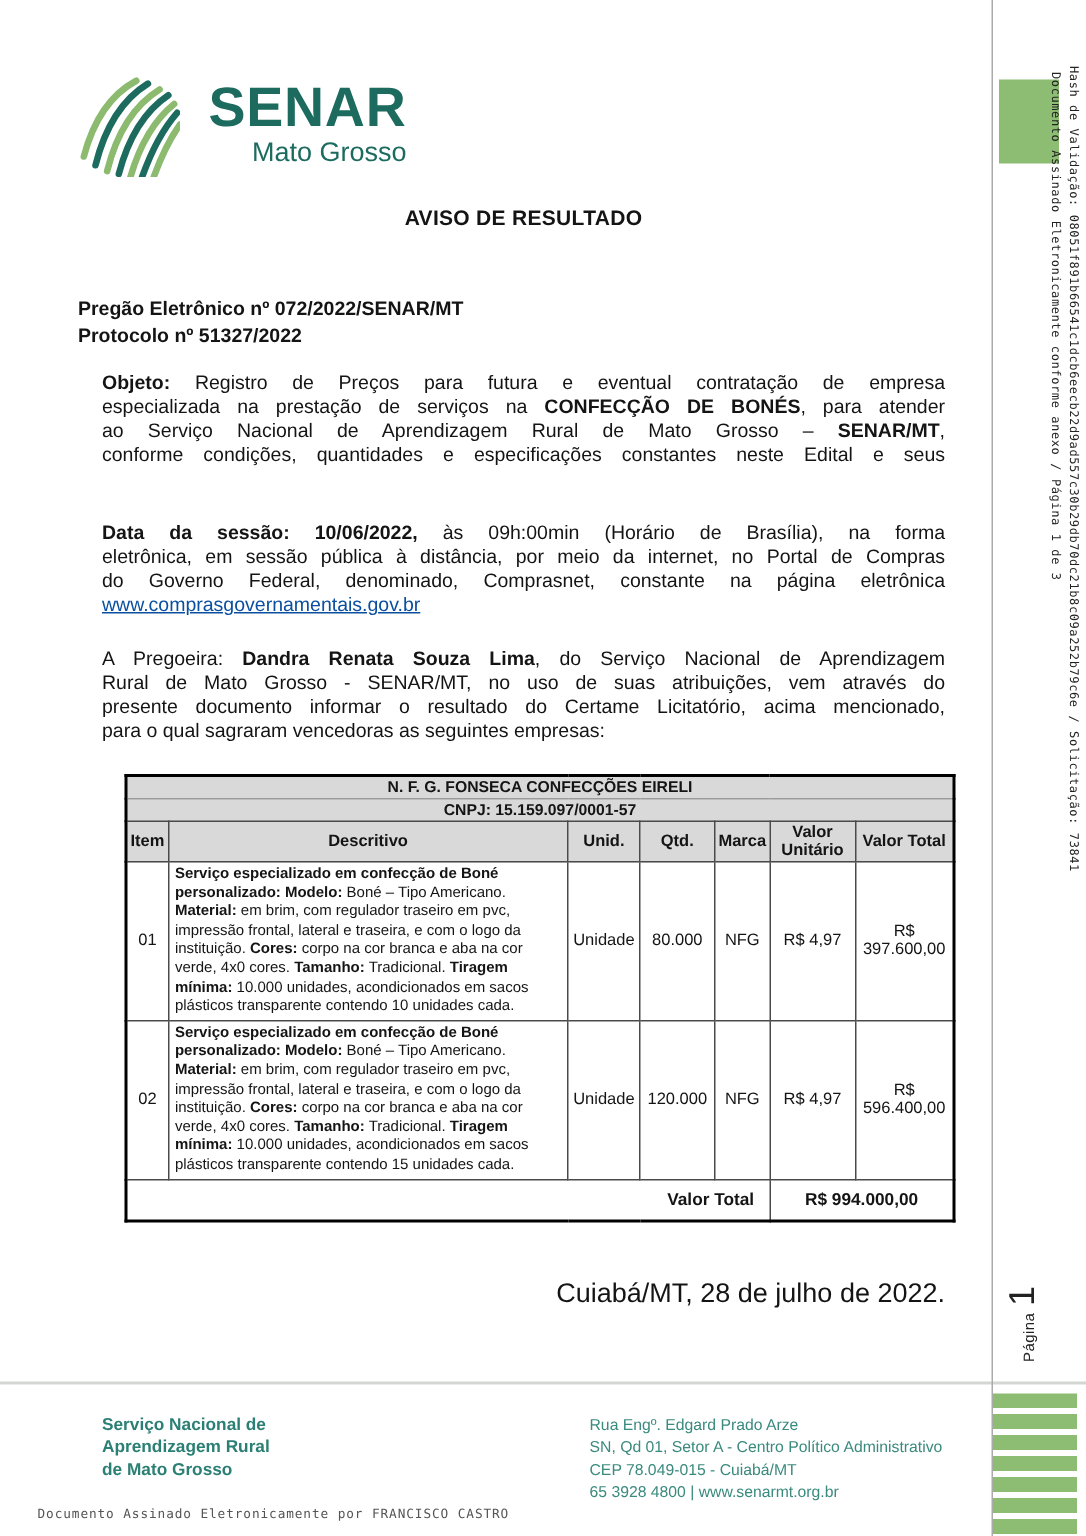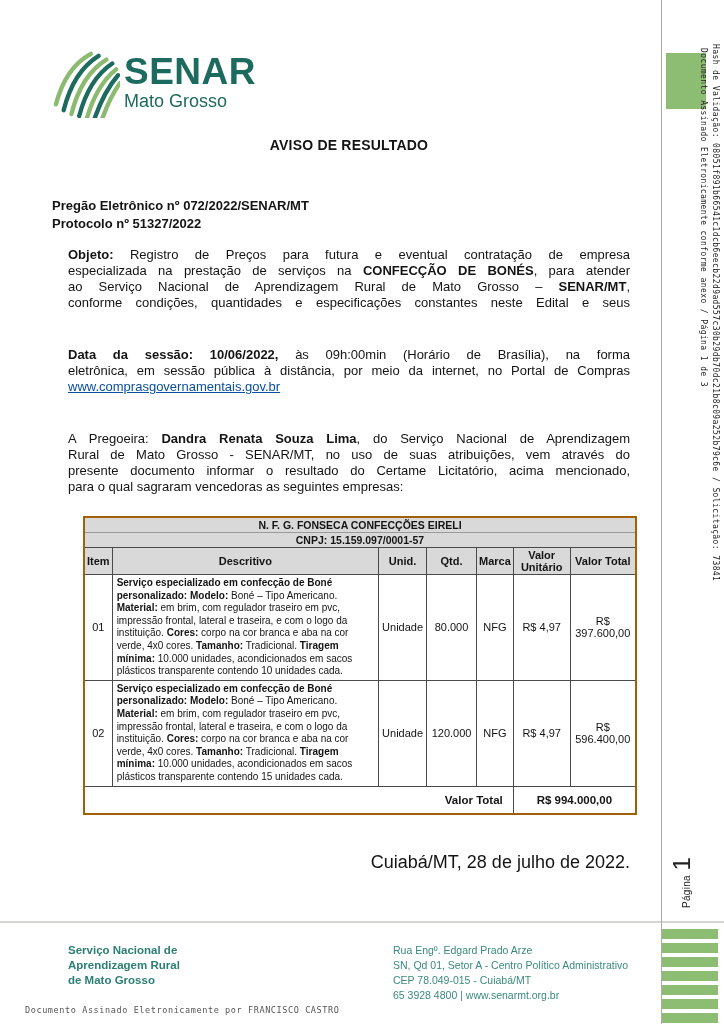--- a/index.html
+++ b/index.html
@@ -6,21 +6,21 @@
   * { margin:0; padding:0; box-sizing:border-box; }
   html,body { background:#ffffff; }
   .page {
     position:relative; width:724px; height:1024px; background:#ffffff;
     font-family:"Liberation Sans", sans-serif; color:#141414; overflow:hidden;
   }
 
   
   .logo { position:absolute; left:52px; top:46px; display:flex; align-items:flex-start; }
   .logo-icon { width:68px; height:72px; }
-  .logo-text { margin-left:4px; padding-top:8px; }
+  .logo-text { margin-left:19px; padding-top:8px;text-align:right; }
   .brand { font-size:37px; font-weight:700; color:#1d6b5f; line-height:36px; letter-spacing:0.5px; }
   .region { font-size:18px; font-weight:400; color:#1d6b5f; line-height:22px; }
 
   
   .doc-title { position:absolute; left:68px; top:137px; width:562px; text-align:center;
                font-size:14px; font-weight:700; letter-spacing:0.2px; }
   .refs { position:absolute; left:52px; top:197px; font-size:13px; font-weight:700; line-height:18px; }
 
   
   .para { position:absolute; left:68px; width:562px; font-size:13px; line-height:16px; }
@@ -28,21 +28,21 @@
   #para-sessao { top:347px; }
   #para-pregoeira { top:431px; }
   .jline { text-align:justify; text-align-last:justify; }
   .jline-last { text-align-last:auto; }
   .seg-b { font-weight:700; }
   .seg-link { color:#0b4fa0; text-decoration:underline; cursor:pointer; }
 
   
   .result-table { position:absolute; left:83px; top:516px; width:554px;
                   border-collapse:collapse; font-size:11px; color:#141414;
-                  border:2px solid #a16207; }
+                  border:2px solid #000000; }
   .result-table th, .result-table td { border:1px solid #4a4a4a; }
   .supplier-row th { background:#d9d9d9; font-size:10.5px; font-weight:700;
                      text-align:center; padding:1px 2px; height:14px; }
   .supplier-row.first th { border-bottom:1px solid #9a9a9a; }
   .cols-row th { background:#d9d9d9; font-size:11px; font-weight:700;
                  text-align:center; vertical-align:middle; height:26px; padding:1px 2px; }
   .data-row td { vertical-align:middle; text-align:center; font-size:11px; padding:1px 2px; }
   .data-row td.desc { text-align:left; font-size:10px; line-height:12.6px; padding:2px 4px; vertical-align:middle; }
   .total-row td { height:28px; font-weight:700; font-size:11.5px; vertical-align:middle; }
   .total-row .total-label { text-align:right; padding-right:10px; }
@@ -108,20 +108,21 @@
 
   <div class="para" id="para-objeto">
       <div class="jline"><span class="seg-b">Objeto:</span><span> Registro de Preços para futura e eventual contratação de empresa</span></div>
       <div class="jline"><span>especializada na prestação de serviços na </span><span class="seg-b">CONFECÇÃO DE BONÉS</span><span>, para atender</span></div>
       <div class="jline"><span>ao Serviço Nacional de Aprendizagem Rural de Mato Grosso – </span><span class="seg-b">SENAR/MT</span><span>,</span></div>
       <div class="jline"><span>conforme condições, quantidades e especificações constantes neste Edital e seus</span></div>
     </div>
   <div class="para" id="para-sessao">
       <div class="jline"><span class="seg-b">Data da sessão: 10/06/2022,</span><span> às 09h:00min (Horário de Brasília), na forma</span></div>
       <div class="jline"><span>eletrônica, em sessão pública à distância, por meio da internet, no Portal de Compras</span></div>
+      <div class="jline"><span>do Governo Federal, denominado, Comprasnet, constante na página eletrônica</span></div>
       <div class="jline jline-last"><a href="#" class="seg-link">www.comprasgovernamentais.gov.br</a></div>
     </div>
   <div class="para" id="para-pregoeira">
       <div class="jline"><span>A Pregoeira: </span><span class="seg-b">Dandra Renata Souza Lima</span><span>, do Serviço Nacional de Aprendizagem</span></div>
       <div class="jline"><span>Rural de Mato Grosso - SENAR/MT, no uso de suas atribuições, vem através do</span></div>
       <div class="jline"><span>presente documento informar o resultado do Certame Licitatório, acima mencionado,</span></div>
       <div class="jline jline-last"><span>para o qual sagraram vencedoras as seguintes empresas:</span></div>
     </div>
 
   <table class="result-table">

